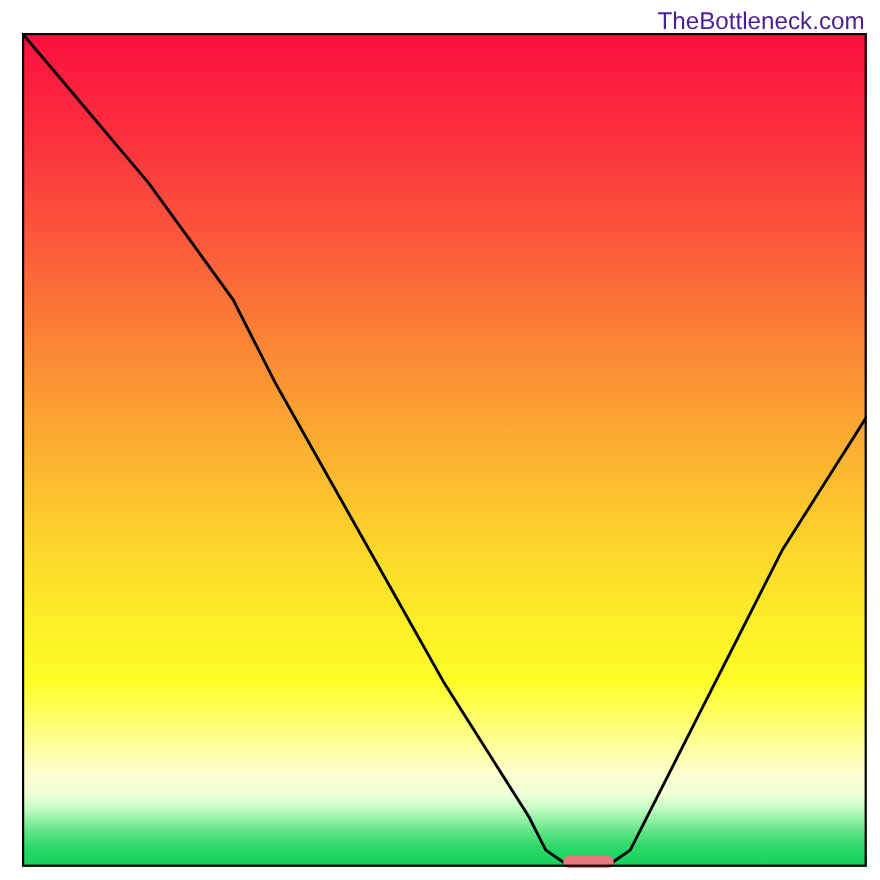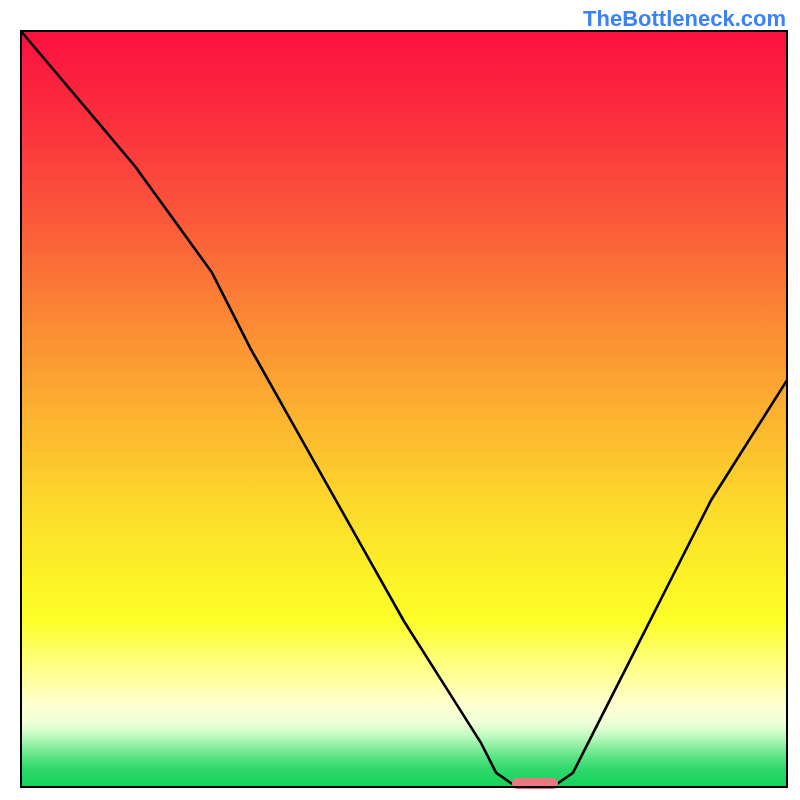--- a/index.html
+++ b/index.html
@@ -43,22 +43,22 @@
   }
   .marker {
     position: absolute;
     border-radius: 999px;
   }
   .watermark {
     position: absolute;
     top: 6px;
     right: 14px;
     font-size: 22px;
-    font-weight: 700;
-    color: #3b82f6;
+    font-weight: 400;
+    color: #4c1d95;
     pointer-events: none;
   }
 </style>
 </head>
 <body>
 
 <div class="canvas">
 
   <div class="watermark">TheBottleneck.com</div>
 

